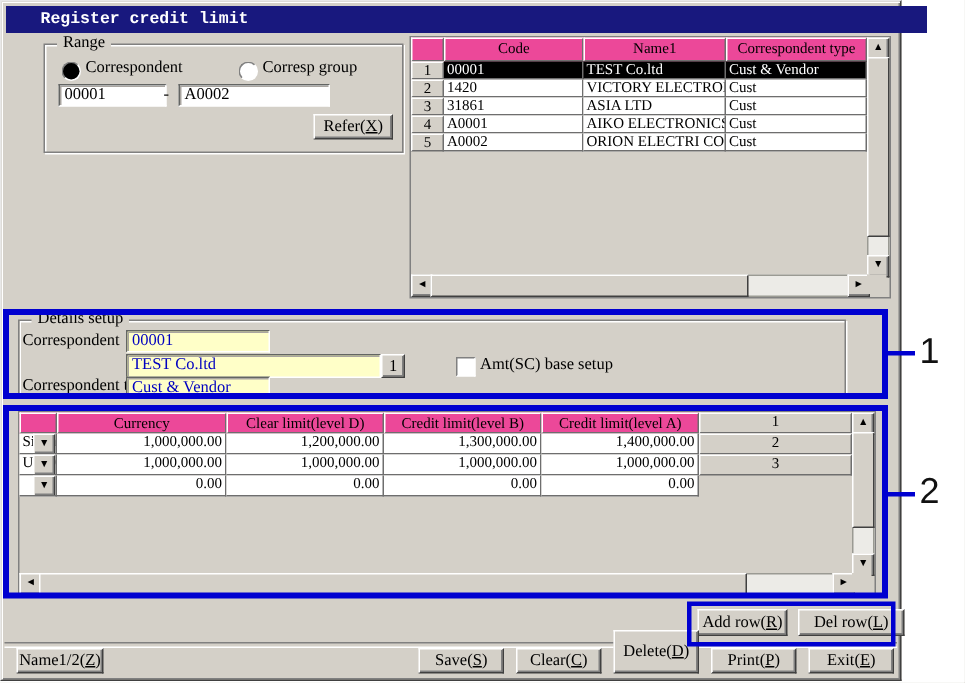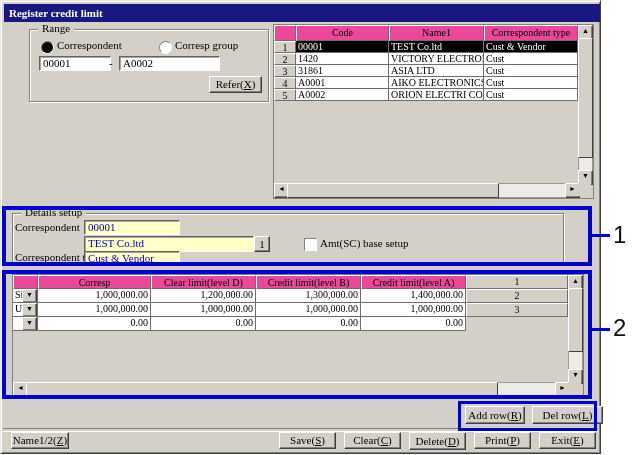--- a/index.html
+++ b/index.html
@@ -4,21 +4,21 @@
 <style>
   html,body{margin:0;padding:0;background:#fff;}
   body{font-family:"Liberation Serif",serif;font-size:11px;color:#000;}
   #page{position:relative;width:643px;height:455px;background:#fff;overflow:hidden;}
 
   .dialog{position:absolute;left:0;top:0;width:599px;height:452px;background:#d4d0c8;
     border:1px solid;border-color:#e8e8e8 #404040 #404040 #e8e8e8;
     box-shadow:inset 1px 1px 0 #fff, inset -1px -1px 0 #808080;}
 
   .titlebar{position:absolute;left:3px;top:3px;width:591px;height:18px;background:#18187e;color:#fff;
-    font-family:Liberation Serif, serif;font-weight:bold;font-size:11px;line-height:18px;padding-left:5px;}
+    font-family:Liberation Mono, monospace;font-weight:bold;font-size:11px;line-height:18px;padding-left:23px;}
 
   .groupbox{position:absolute;border:1px solid #808080;box-shadow:inset 1px 1px 0 #fff,1px 1px 0 #fff;}
   .gblabel{position:absolute;top:-8px;left:8px;background:#d4d0c8;padding:0 4px;line-height:13px;}
 
   .lbl{position:absolute;white-space:nowrap;line-height:13px;}
 
   .field{position:absolute;background:#fff;border:1px solid;border-color:#636563 #fff #fff #636563;
     box-shadow:inset 1px 1px 0 #a9a5a0;padding:0 3px;line-height:13px;white-space:nowrap;overflow:hidden;}
   .yellow{background:#ffffc8;color:#0000c0;}
 
@@ -139,21 +139,21 @@
     <div class="field yellow" style="left:83px;top:235px;width:162px;height:14px;">TEST Co.ltd</div>
     <button class="btn" style="left:253px;top:235px;width:16px;height:16px;line-height:14px;">1</button>
     <span class="checkbox" style="left:303px;top:237px;"></span>
     <span class="lbl" style="left:319px;top:236px;">Amt(SC) base setup</span>
     <span class="lbl" style="left:14px;top:250px;">Correspondent type</span>
     <div class="field yellow" style="left:83px;top:250px;width:88px;height:13px;">Cust &amp; Vendor</div>
 
     <div class="panel" style="left:11px;top:273px;width:570px;height:122px;">
       <div class="tbl" style="left:0px;top:0px;grid-template-columns:25px 113px 105px 105px 105px 102px;grid-template-rows:14px repeat(3,14px);">
         <div class="hcell"></div>
-        <div class="hcell">Corresp</div>
+        <div class="hcell">Currency</div>
         <div class="hcell">Clear limit(level D)</div>
         <div class="hcell">Credit limit(level B)</div>
         <div class="hcell">Credit limit(level A)</div>
 
         <div class="numc">1</div>
         <div class="cell combo"><span>SingaporeD</span><span class="dd">▼</span></div>
         <div class="cell right">1,000,000.00</div>
         <div class="cell right">1,200,000.00</div>
         <div class="cell right">1,300,000.00</div>
         <div class="cell right">1,400,000.00</div>
@@ -187,21 +187,21 @@
     </div>
 
     <button class="btn" style="left:464px;top:405px;width:60px;height:18px;font-family:Liberation Serif, serif;"><span>Add row(</span><span class="u">R</span><span>)</span></button>
     <button class="btn" style="left:531px;top:405px;width:71px;height:18px;"><span>Del row(</span><span class="u">L</span><span>)</span></button>
 
     <div class="sep" style="top:427px;"></div>
 
     <button class="btn" style="left:10px;top:431px;width:58px;height:17px;"><span>Name1/2(</span><span class="u">Z</span><span>)</span></button>
     <button class="btn" style="left:278px;top:431px;width:57px;height:17px;"><span>Save(</span><span class="u">S</span><span>)</span></button>
     <button class="btn" style="left:343px;top:431px;width:57px;height:17px;"><span>Clear(</span><span class="u">C</span><span>)</span></button>
-    <button class="btn" style="left:408px;top:431px;width:57px;height:18px;"><span>Delete(</span><span class="u">D</span><span>)</span></button>
+    <button class="btn" style="left:408px;top:419px;width:57px;height:29px;"><span>Delete(</span><span class="u">D</span><span>)</span></button>
     <button class="btn" style="left:473px;top:431px;width:57px;height:17px;"><span>Print(</span><span class="u">P</span><span>)</span></button>
     <button class="btn" style="left:538px;top:431px;width:57px;height:17px;"><span>Exit(</span><span class="u">E</span><span>)</span></button>
   </div>
 
   <div class="ann" style="left:2px;top:206px;width:582px;height:52px;"></div>
   <div class="conn" style="left:590px;top:234px;width:20px;"></div>
   <div class="annlbl" style="left:613px;top:222px;">1</div>
 
   <div class="ann" style="left:2px;top:270px;width:582px;height:121px;"></div>
   <div class="conn" style="left:590px;top:328px;width:20px;"></div>

